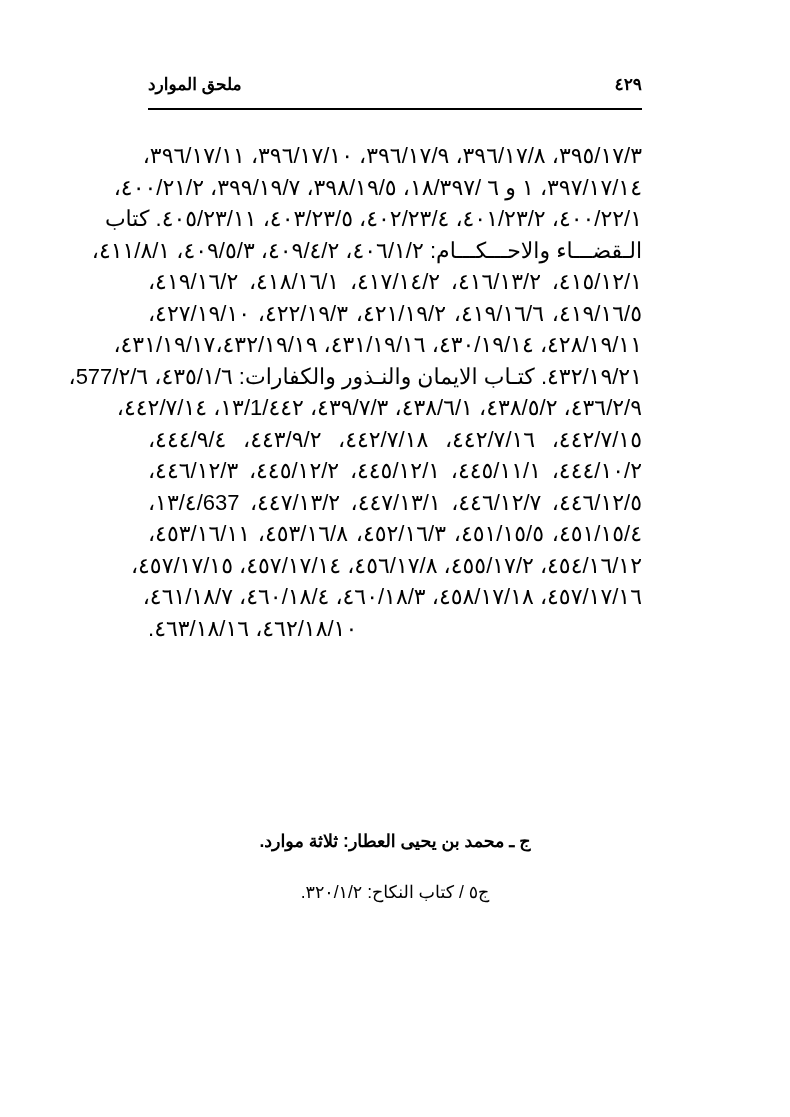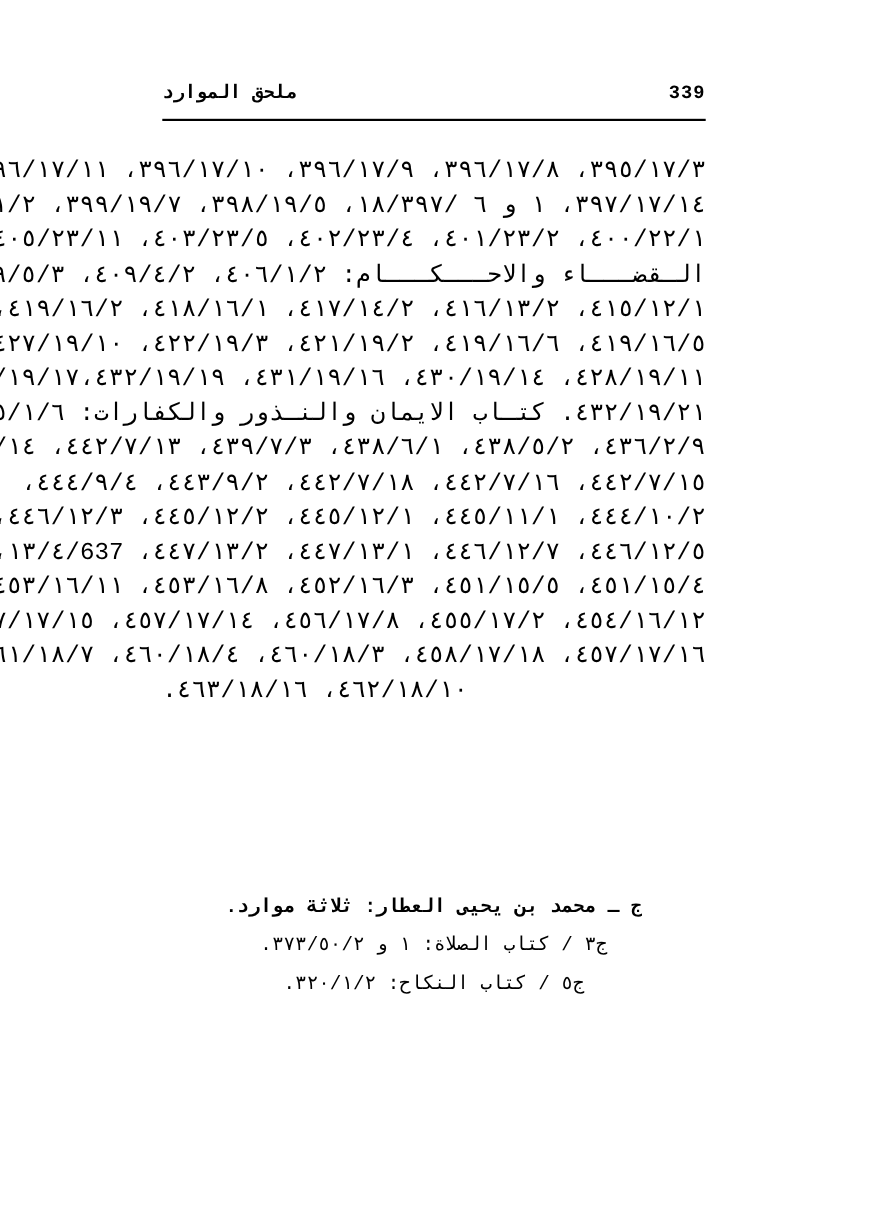--- a/index.html
+++ b/index.html
@@ -6,21 +6,21 @@
     margin: 0;
     padding: 0;
     background: #ffffff;
   }
   .page {
     position: relative;
     width: 790px;
     height: 1117px;
     margin: 0 auto;
     background: #ffffff;
-    font-family: Liberation Mono, monospace;
+    font-family: Liberation Sans, sans-serif;
     color: #000000;
     overflow: hidden;
   }
   .header {
     position: absolute;
     top: 74px;
     right: 148px;
     left: 148px;
     display: flex;
     flex-direction: row-reverse;
@@ -72,54 +72,54 @@
     right: 148px;
     left: 148px;
     direction: rtl;
     text-align: center;
     font-size: 17.5px;
     line-height: 35px;
   }
   .tail-block .tline {
     display: block;
     white-space: nowrap;
+    margin-top: 16px;
   }
   .tail-block .tline.heading {
     font-weight: 700;
   }
 </style>
 </head>
 <body>
 
 <div class="page">
 
   <div class="header">
     <span class="header-title">ملحق الموارد</span>
-    <span class="header-page">339</span>
+    <span class="header-page">٤٢٩</span>
   </div>
   <div class="header-rule"></div>
 
   <div class="body-block">
     <span class="line">٣٩٥/١٧/٣،  ٣٩٦/١٧/٨،  ٣٩٦/١٧/٩،  ٣٩٦/١٧/١٠،  ٣٩٦/١٧/١١،</span>
     <span class="line">٣٩٧/١٧/١٤،  ١ و ٦ /١٨/٣٩٧،  ٣٩٨/١٩/٥،  ٣٩٩/١٩/٧،  ٤٠٠/٢١/٢،</span>
     <span class="line">٤٠٠/٢٢/١،  ٤٠١/٢٣/٢،  ٤٠٢/٢٣/٤،  ٤٠٣/٢٣/٥،  ٤٠٥/٢٣/١١. كتاب</span>
     <span class="line">الـقضـــاء والاحـــكـــام: ٤٠٦/١/٢،  ٤٠٩/٤/٢،  ٤٠٩/٥/٣،  ٤١١/٨/١،</span>
     <span class="line">٤١٥/١٢/١،  ٤١٦/١٣/٢،  ٤١٧/١٤/٢،  ٤١٨/١٦/١،  ٤١٩/١٦/٢،</span>
     <span class="line">٤١٩/١٦/٥،  ٤١٩/١٦/٦،  ٤٢١/١٩/٢،  ٤٢٢/١٩/٣،  ٤٢٧/١٩/١٠،</span>
     <span class="line">٤٢٨/١٩/١١،  ٤٣٠/١٩/١٤،  ٤٣١/١٩/١٦،  ٤٣١/١٩/١٧،٤٣٢/١٩/١٩،</span>
     <span class="line">٤٣٢/١٩/٢١. كتـاب الايمان والنـذور والكفارات: ٤٣٥/١/٦،  577/٢/٦،</span>
-    <span class="line">٤٣٦/٢/٩،  ٤٣٨/٥/٢،  ٤٣٨/٦/١،  ٤٣٩/٧/٣،  ٤٤٢/٧/١٣،  ٤٤٢/٧/١٤،</span>
+    <span class="line">٤٣٦/٢/٩،  ٤٣٨/٥/٢،  ٤٣٨/٦/١،  ٤٣٩/٧/٣،  ٤٤٢/1/١٣،  ٤٤٢/٧/١٤،</span>
     <span class="line">٤٤٢/٧/١٥،  ٤٤٢/٧/١٦،  ٤٤٢/٧/١٨،  ٤٤٣/٩/٢،  ٤٤٤/٩/٤،</span>
     <span class="line">٤٤٤/١٠/٢،  ٤٤٥/١١/١،  ٤٤٥/١٢/١،  ٤٤٥/١٢/٢،  ٤٤٦/١٢/٣،</span>
     <span class="line">٤٤٦/١٢/٥،  ٤٤٦/١٢/٧،  ٤٤٧/١٣/١،  ٤٤٧/١٣/٢،  637/١٣/٤،</span>
     <span class="line">٤٥١/١٥/٤،  ٤٥١/١٥/٥،  ٤٥٢/١٦/٣،  ٤٥٣/١٦/٨،  ٤٥٣/١٦/١١،</span>
     <span class="line">٤٥٤/١٦/١٢،  ٤٥٥/١٧/٢،  ٤٥٦/١٧/٨،  ٤٥٧/١٧/١٤،  ٤٥٧/١٧/١٥،</span>
     <span class="line">٤٥٧/١٧/١٦،  ٤٥٨/١٧/١٨،  ٤٦٠/١٨/٣،  ٤٦٠/١٨/٤،  ٤٦١/١٨/٧،</span>
     <span class="line last-line">٤٦٢/١٨/١٠،  ٤٦٣/١٨/١٦.</span>
   </div>
 
   <div class="tail-block">
     <span class="tline heading">ج ـ محمد بن يحيى العطار: ثلاثة موارد.</span>
-    <span class="tline">ج٣ / كتاب الصلاة: ١ و ٣٧٣/٥٠/٢.</span>
     <span class="tline">ج٥ / كتاب النكاح: ٣٢٠/١/٢.</span>
   </div>
 
 </div>
 
 </body></html>

